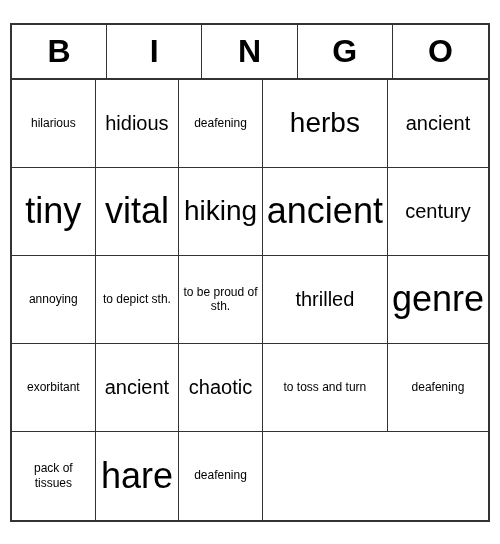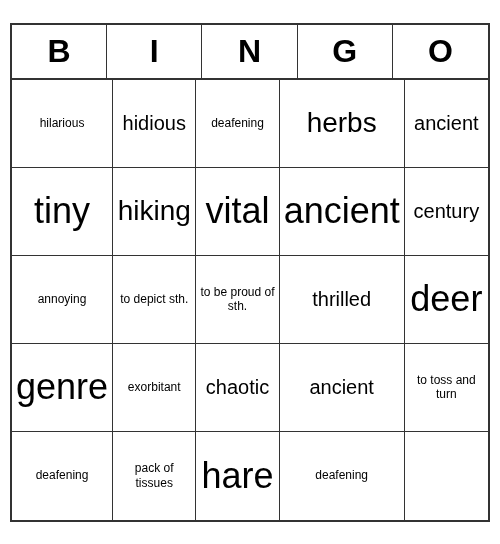--- a/index.html
+++ b/index.html
@@ -85,57 +85,54 @@
       <div class="bingo-cell">
         <span class="size-large">herbs</span>
       </div>
       <div class="bingo-cell">
         <span class="size-medium">ancient</span>
       </div>
       <div class="bingo-cell">
         <span class="size-xlarge">tiny</span>
       </div>
       <div class="bingo-cell">
-        <span class="size-large">hiking</span>
+        <span class="size-xlarge">vital</span>
       </div>
       <div class="bingo-cell">
-        <span class="size-xlarge">vital</span>
+        <span class="size-large">hiking</span>
       </div>
       <div class="bingo-cell">
         <span class="size-xlarge">ancient</span>
       </div>
       <div class="bingo-cell">
         <span class="size-medium">century</span>
       </div>
       <div class="bingo-cell">
         <span class="size-small">annoying</span>
       </div>
       <div class="bingo-cell">
         <span class="size-small">to depict sth.</span>
       </div>
       <div class="bingo-cell">
         <span class="size-small">to be proud of sth.</span>
       </div>
       <div class="bingo-cell">
         <span class="size-medium">thrilled</span>
       </div>
       <div class="bingo-cell">
-        <span class="size-xlarge">deer</span>
-      </div>
-      <div class="bingo-cell">
         <span class="size-xlarge">genre</span>
       </div>
       <div class="bingo-cell">
         <span class="size-small">exorbitant</span>
       </div>
       <div class="bingo-cell">
-        <span class="size-medium">chaotic</span>
+        <span class="size-medium">ancient</span>
       </div>
       <div class="bingo-cell">
-        <span class="size-medium">ancient</span>
+        <span class="size-medium">chaotic</span>
       </div>
       <div class="bingo-cell">
         <span class="size-small">to toss and turn</span>
       </div>
       <div class="bingo-cell">
         <span class="size-small">deafening</span>
       </div>
       <div class="bingo-cell">
         <span class="size-small">pack of tissues</span>
       </div>

